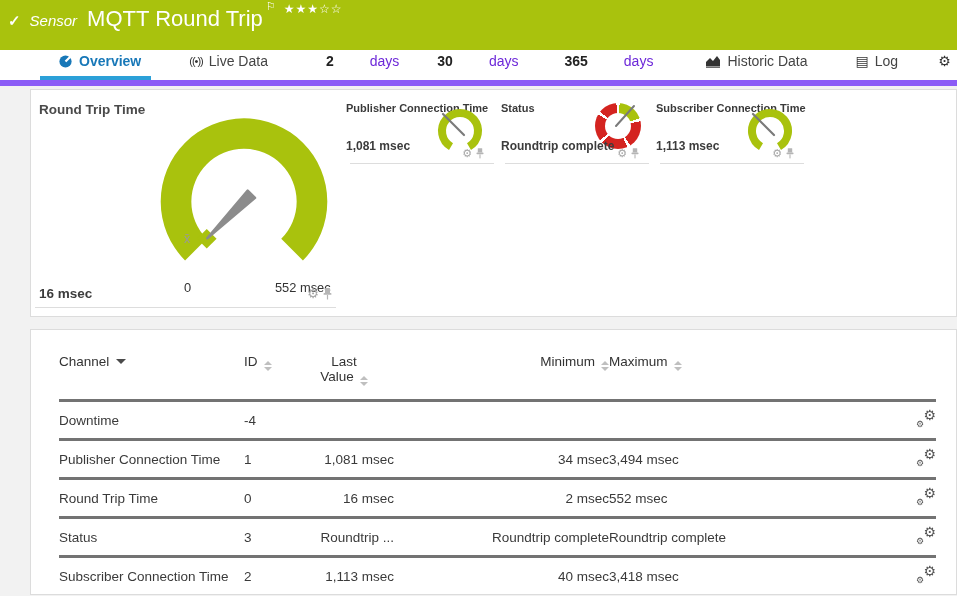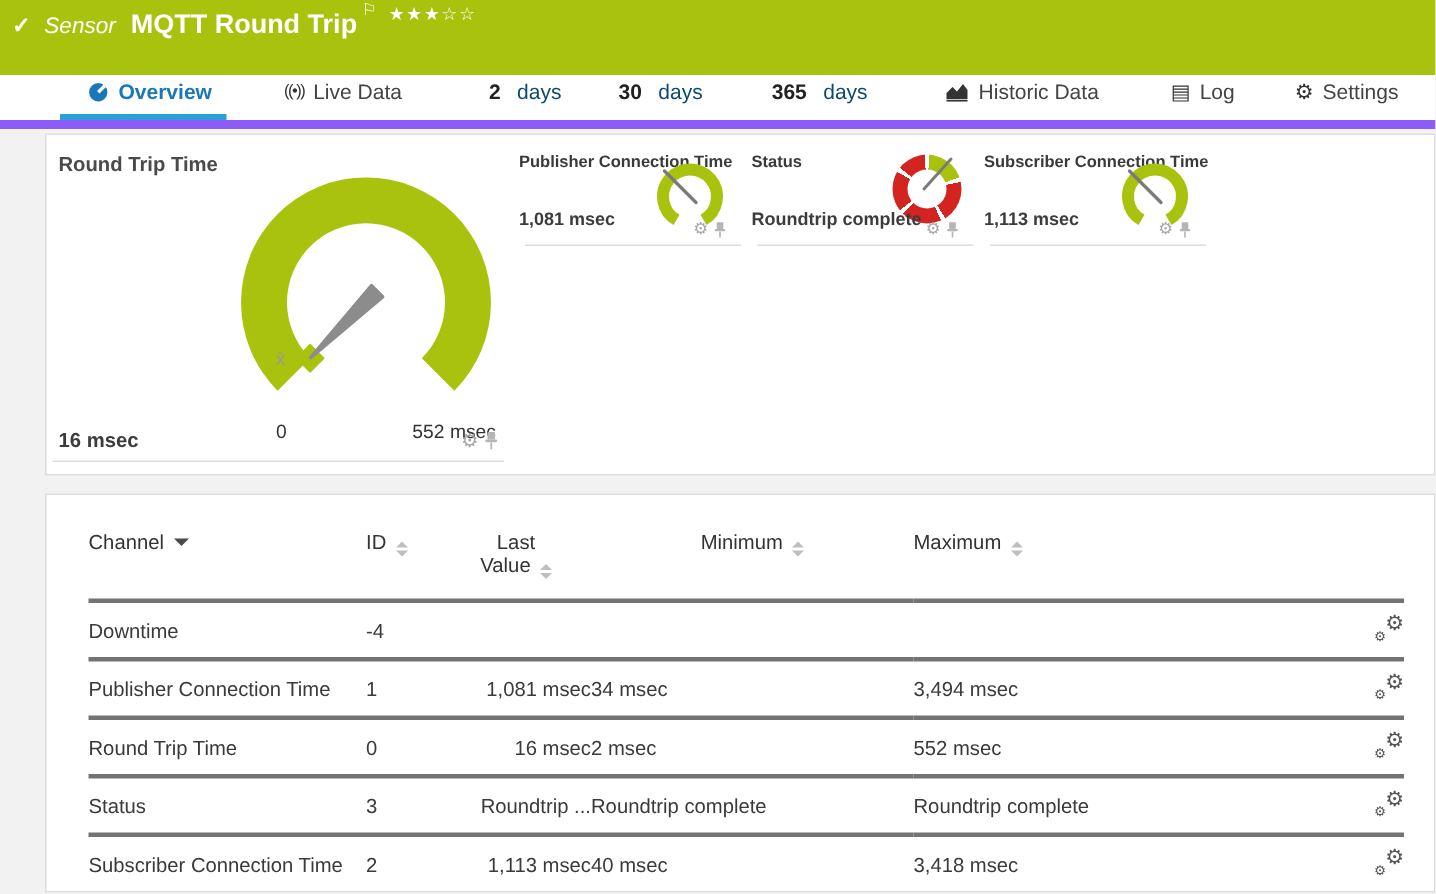--- a/index.html
+++ b/index.html
@@ -4,36 +4,36 @@
 <style>
   * { box-sizing: border-box; }
   html,body { margin:0; padding:0; width:957px; height:596px; overflow:hidden;
     font-family:"Liberation Sans", sans-serif; background:#f2f2f2; }
 
   
   .banner { height:50px; background:#a9c20d; color:#fff; padding:6px 10px 0 8px; }
   .banner-row1 { display:flex; align-items:baseline; }
   .check { font-weight:bold; font-size:15px; margin-right:9px; }
   .kind { font-style:italic; font-size:15px; margin-right:10px; }
-  .sensor-title { font-weight:bold; font-size:18px; }
+  .sensor-title { font-weight:normal; font-size:22px; }
   .flag { font-size:11px; margin:-6px 8px 0 3px; align-self:flex-start; }
   .stars { font-size:12px; letter-spacing:1px; margin-top:-4px; align-self:flex-start; }
   .banner-status { font-size:11px; font-weight:bold; margin:3px 0 0 41px; }
 
   
   .tabbar { height:36px; background:#fff; border-bottom:6px solid #8b5cf6;
     display:flex; align-items:flex-end; }
   .tab { display:flex; align-items:center; gap:6px; padding:0 2px 11px 2px;
     font-size:14px; color:#444; position:relative; cursor:pointer; white-space:nowrap; }
   .tab .ticon { display:inline-flex; align-items:center; color:#333; }
   .tab.active { color:#1878b8; font-weight:bold; }
   .tab.active::after { content:""; position:absolute; left:-16px; right:-8px; bottom:0;
     height:4px; background:#2ba0d8; }
   .tab-num { font-weight:bold; color:#222; margin-right:5px; }
-  .tab-unit { color:#0c4a6e; }
+  .tab-unit { color:#6d28d9;margin-left:25px; }
   .live-glyph { font-size:11px; letter-spacing:-1px; color:#333; }
   .glyph-icon { font-size:14px; }
 
   
   .content { padding:3px 0 0 30px; }
   .panel { background:#fff; border:1px solid #dcdcdc; }
 
   
   .gauges-panel { height:228px; display:flex; }
   .gauge-cell { position:relative; }
@@ -65,21 +65,21 @@
 
   
   .table-panel { margin-top:12px; min-height:260px; padding:24px 20px 0 28px; }
   table.channels { border-collapse:collapse; width:100%; font-size:13.5px; color:#3a3a3a; table-layout:fixed; }
   table.channels th { font-weight:normal; color:#333; padding:0 0 13px 0; vertical-align:top; line-height:15px; }
   table.channels td { height:33px; padding:8px 0; border-top:3px solid #737373; }
   th.col-channel, td.col-channel { text-align:left; width:185px; }
   th.col-id, td.col-id { text-align:left; width:50px; }
   th.col-last { text-align:center; width:100px; }
   td.col-last { text-align:right; width:100px; white-space:nowrap; }
-  th.col-min, td.col-min { width:215px; }
+  th.col-min, td.col-min { text-align:right; width:215px; }
   th.col-max, td.col-max { text-align:left; width:225px; }
   th.col-act, td.col-act { text-align:right; padding-right:22px; }
   .sort { display:inline-flex; flex-direction:column; gap:2px; margin-left:6px; vertical-align:1px; }
   .sort .up { width:0; height:0; border-left:4px solid transparent; border-right:4px solid transparent; border-bottom:4px solid #bfbfbf; }
   .sort .dn { width:0; height:0; border-left:4px solid transparent; border-right:4px solid transparent; border-top:4px solid #bfbfbf; }
   .caret-down { display:inline-block; width:0; height:0; margin-left:7px; vertical-align:2px;
     border-left:5px solid transparent; border-right:5px solid transparent; border-top:5px solid #4a4a4a; }
   .gears { position:relative; display:inline-block; width:20px; height:17px; cursor:pointer; }
   .gears .g1 { position:absolute; right:0; top:-3px; font-size:14px; color:#555; }
   .gears .g2 { position:absolute; left:0; bottom:-2px; font-size:9px; color:#555; }

